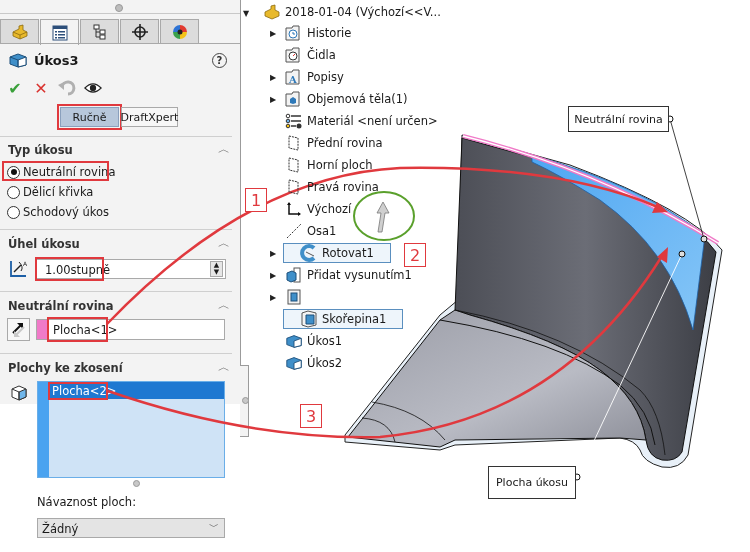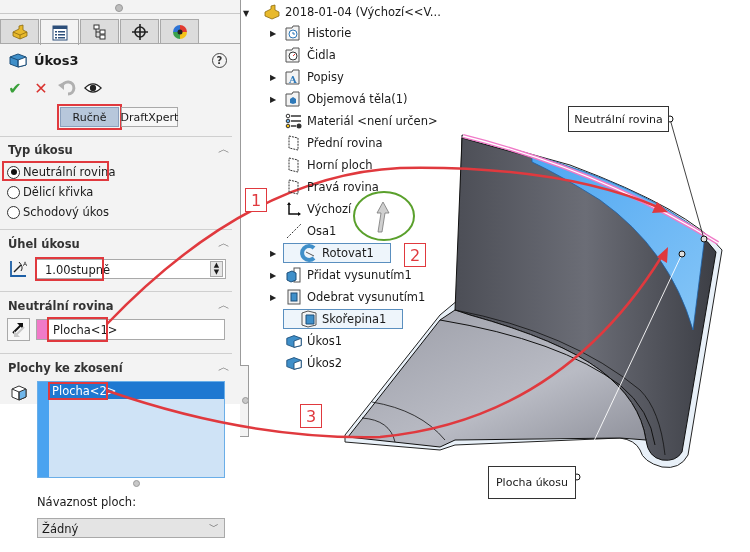--- a/index.html
+++ b/index.html
@@ -353,21 +353,20 @@
         <path d="M2 7 L7 5 L11 7 L11 14 L6 16 L2 14 Z" fill="#3f8fc9" stroke="#1d4f7a"></path>
       </svg>
     <span>Přidat vysunutím1</span>
   </div>
   <span class="expander" style="left:270px; top:293px;">▶</span>
   <div class="tree-item" style="left:285px; top:288px;">
     <svg class="ticon" width="18" height="18" viewBox="0 0 18 18">
         <rect x="3" y="2" width="12" height="14" fill="#f3f3f3" stroke="#555"></rect>
         <rect x="6" y="5" width="6" height="8" fill="#3f8fc9" stroke="#1d4f7a"></rect>
       </svg>
-    <span>Odebrat vysunutím1</span>
   </div>
   <div class="tree-item selbox" style="left:283px; top:309px;">
     <svg class="ticon" width="18" height="18" viewBox="0 0 18 18">
         <path d="M2 3 L8 1 L16 3 L16 15 L8 17 L2 15 Z" fill="#f3f3f3" stroke="#555"></path>
         <path d="M6 5 L14 5 L14 14 L6 14 Z" fill="#3f8fc9" stroke="#1d4f7a"></path>
       </svg>
     <span>Skořepina1</span>
   </div>
   <div class="tree-item" style="left:285px; top:332px;">
     <svg class="ticon" width="18" height="16" viewBox="0 0 20 16">

